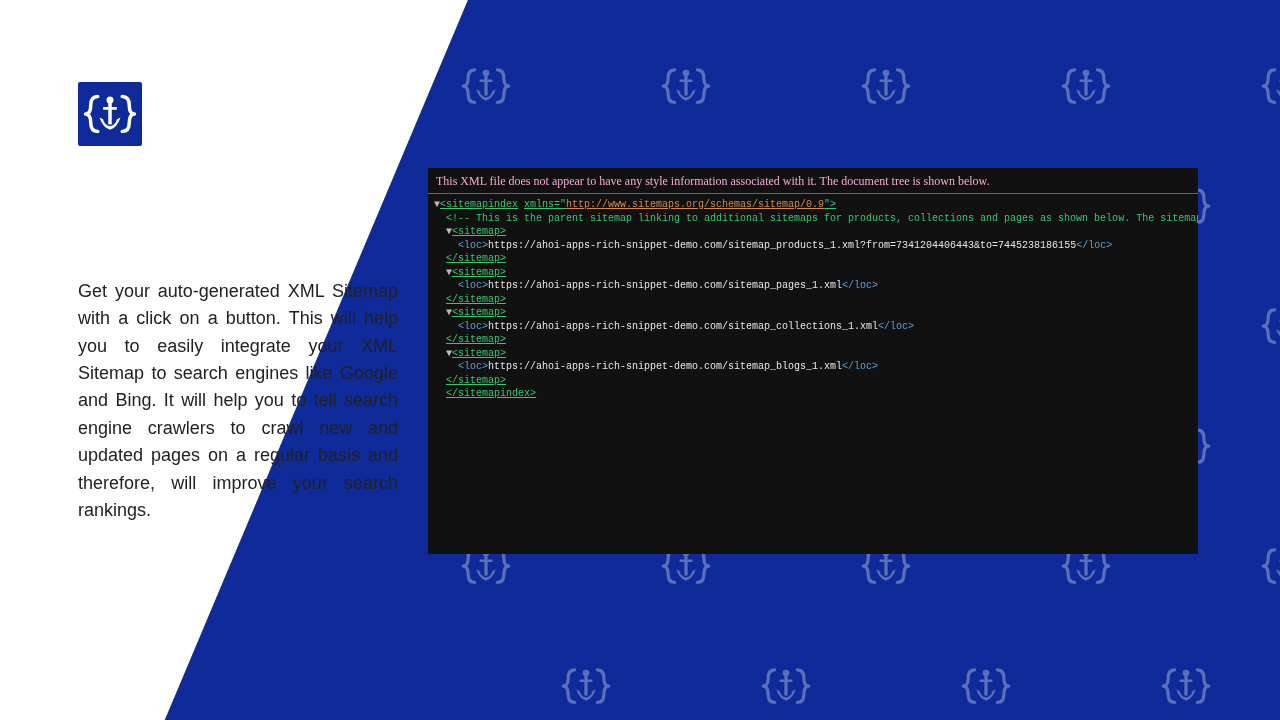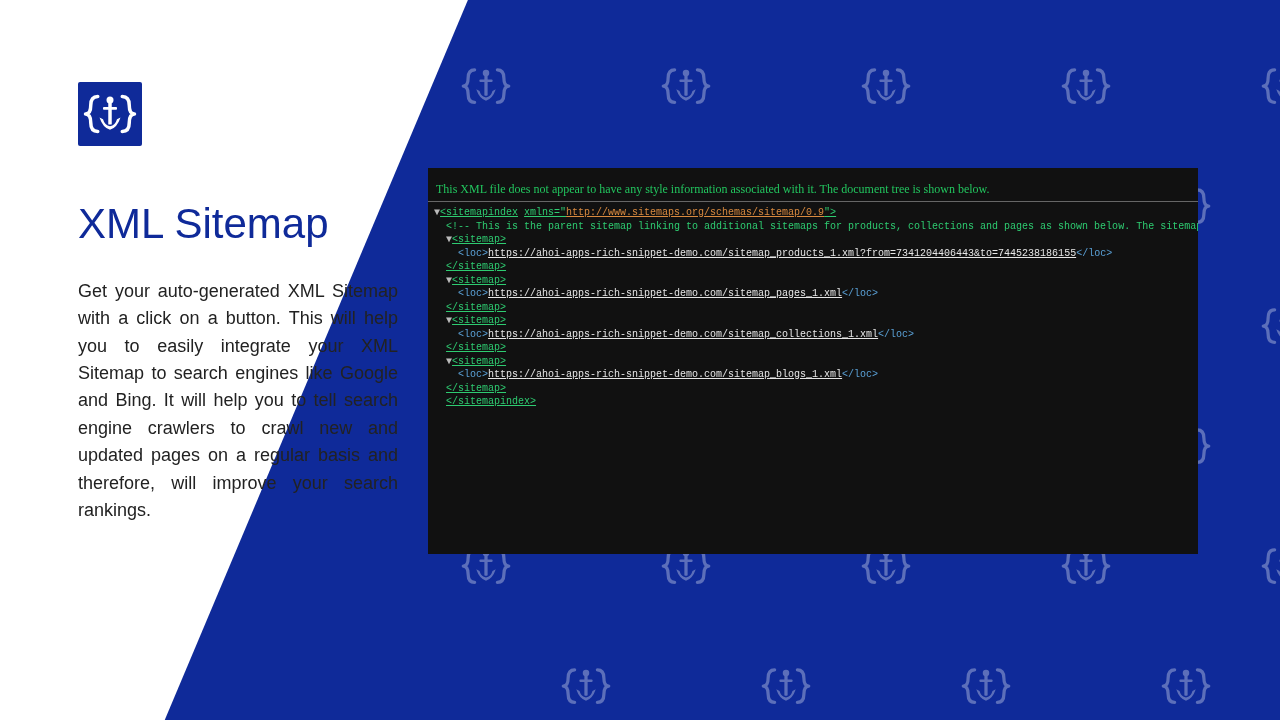--- a/index.html
+++ b/index.html
@@ -71,37 +71,36 @@
     width: 770px; height: 386px;
     background: #111111;
     z-index: 6;
     font-family: "Courier New", monospace;
     font-size: 10px;
     color: #ddd;
     overflow: hidden;
   }
   .xml-header {
     padding: 6px 8px 4px 8px;
-    color: #22c55e;
+    color: #f9a8d4;
     font-family: Georgia, 'Times New Roman', serif;
     font-size: 12px;
     border-bottom: 1px solid #666;
-    margin-top: 8px;
   }
   .xml-body {
     padding: 4px 6px;
     white-space: pre;
     line-height: 1.35;
   }
   .tri { color: #bbb; }
   .tag-green { color: #2ecc71; text-decoration: underline; }
   .str-orange { color: #d98a3f; text-decoration: underline; }
   .comment { color: #2ecc71; }
   .loc-blue { color: #5aa0d6; text-align: right; }
-  .txt { color: #e6e6e6; text-decoration: underline; }
+  .txt { color: #e6e6e6; }
 
 </style>
 </head>
 <body>
 
 <div class="stage">
   <div class="navy-bg"></div>
 
   <div class="pattern" id="pattern">
       <div class="plogo" style="left: 460px; top: 60px;">
@@ -492,21 +491,20 @@
       </g>
       <g fill="#ffffff">
         <circle cx="32" cy="16" r="4"></circle>
         <rect x="30" y="18" width="4" height="26" rx="1"></rect>
         <rect x="24" y="24" width="16" height="3" rx="1"></rect>
         <path d="M20 36 Q24 48 32 50 Q40 48 44 36 L40 38 Q38 45 32 46 Q26 45 24 38 Z"></path>
       </g>
     </svg>
   </div>
 
-  <h1 class="title">XML Sitemap</h1>
 
   <p class="copy">Get your auto-generated XML Sitemap with a click on a button. This will help you to easily integrate your XML Sitemap to search engines like Google and Bing. It will help you to tell search engine crawlers to crawl new and updated pages on a regular basis and therefore, will improve your search rankings.</p>
 
   <div class="xml-panel">
     <div class="xml-header">This XML file does not appear to have any style information associated with it. The document tree is shown below.</div>
     <div class="xml-body" id="xmlbody"><span class="tri">▼</span><span class="tag-green">&lt;sitemapindex</span> <span class="tag-green">xmlns="</span><span class="str-orange">http://www.sitemaps.org/schemas/sitemap/0.9</span><span class="tag-green">"&gt;</span>
   <span class="comment">&lt;!-- This is the parent sitemap linking to additional sitemaps for products, collections and pages as shown below. The sitemap can not be edited manua</span>
   <span class="tri">▼</span><span class="tag-green">&lt;sitemap&gt;</span>
     <span class="loc-blue">&lt;loc&gt;</span><span class="txt">https://ahoi-apps-rich-snippet-demo.com/sitemap_products_1.xml?from=7341204406443&amp;to=7445238186155</span><span class="loc-blue">&lt;/loc&gt;</span>
   <span class="tag-green">&lt;/sitemap&gt;</span>

